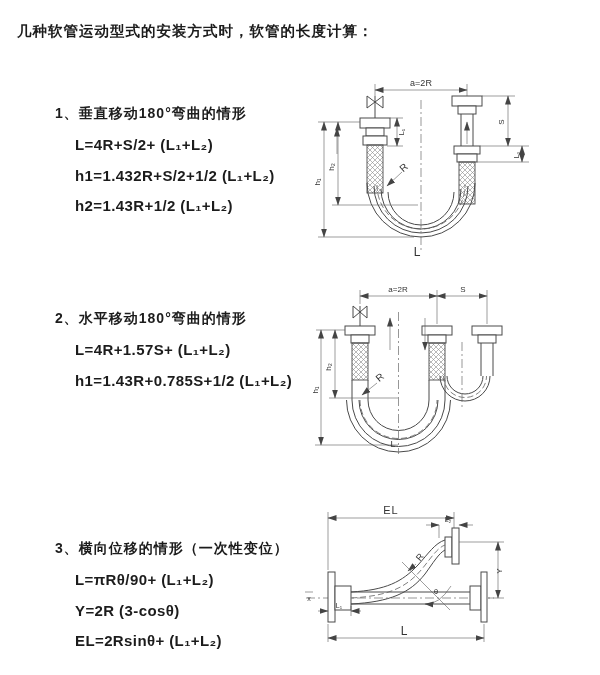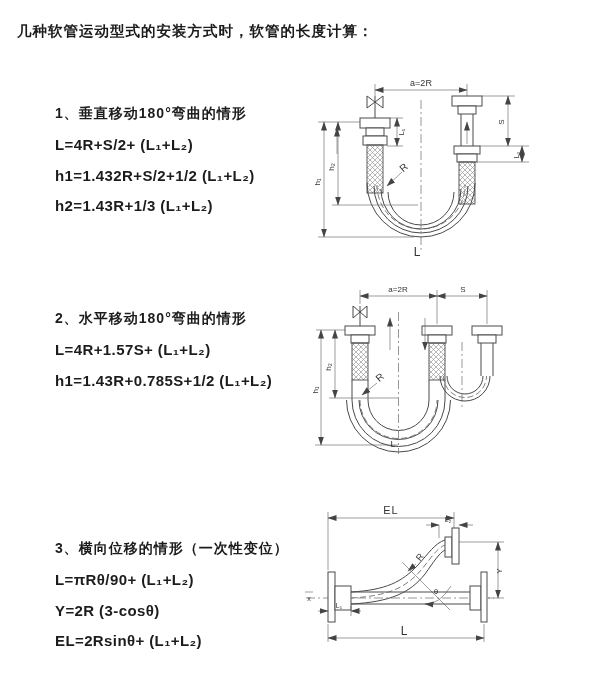--- a/index.html
+++ b/index.html
@@ -5,21 +5,21 @@
   html,body{margin:0;padding:0;background:#ffffff;}
   .page{
     position:relative;width:600px;height:675px;background:#ffffff;
     font-family:"Liberation Sans","DejaVu Sans",sans-serif;color:#1c1c1c;overflow:hidden;
   }
   .doc-title{
     position:absolute;left:17px;top:22px;font-size:14.5px;font-weight:bold;letter-spacing:1px;
   }
   .section{position:absolute;left:55px;}
   .sec-heading{font-size:14px;font-weight:bold;letter-spacing:1px;white-space:nowrap;}
-  .formulas{margin-top:7px;}
+  .formulas{margin-left:20px;margin-top:7px;}
   .formula{font-size:15px;font-weight:600;letter-spacing:.4px;line-height:30.5px;white-space:nowrap;}
   .diagram{position:absolute;}
   svg{display:block;}
   svg text{font-family:"Liberation Sans","DejaVu Sans",sans-serif;fill:#333;}
   .drawline{stroke:#4a4a4a;stroke-width:1;fill:none;}
   .thin{stroke:#5a5a5a;stroke-width:.6;fill:none;}
   .dash{stroke:#6a6a6a;stroke-width:.7;fill:none;stroke-dasharray:9 3 2 3;}
   .dashc{stroke:#5f5f5f;stroke-width:.8;fill:none;stroke-dasharray:6 3;}
   .fit{fill:#ffffff;stroke:#4a4a4a;stroke-width:1;}
 </style>
@@ -28,21 +28,21 @@
 
 <div class="page">
 
   <div class="doc-title">几种软管运动型式的安装方式时，软管的长度计算：</div>
 
   <div class="section" style="top:105px;">
     <div class="sec-heading">1、垂直移动180°弯曲的情形</div>
     <div class="formulas">
       <div class="formula">L=4R+S/2+ (L₁+L₂)</div>
       <div class="formula">h1=1.432R+S/2+1/2 (L₁+L₂)</div>
-      <div class="formula">h2=1.43R+1/3 (L₁+L₂)</div>
+      <div class="formula">h2=1.43R+1/2 (L₁+L₂)</div>
     </div>
   </div>
 
   <div class="section" style="top:310px;">
     <div class="sec-heading">2、水平移动180°弯曲的情形</div>
     <div class="formulas">
       <div class="formula">L=4R+1.57S+ (L₁+L₂)</div>
       <div class="formula">h1=1.43R+0.785S+1/2 (L₁+L₂)</div>
     </div>
   </div>

